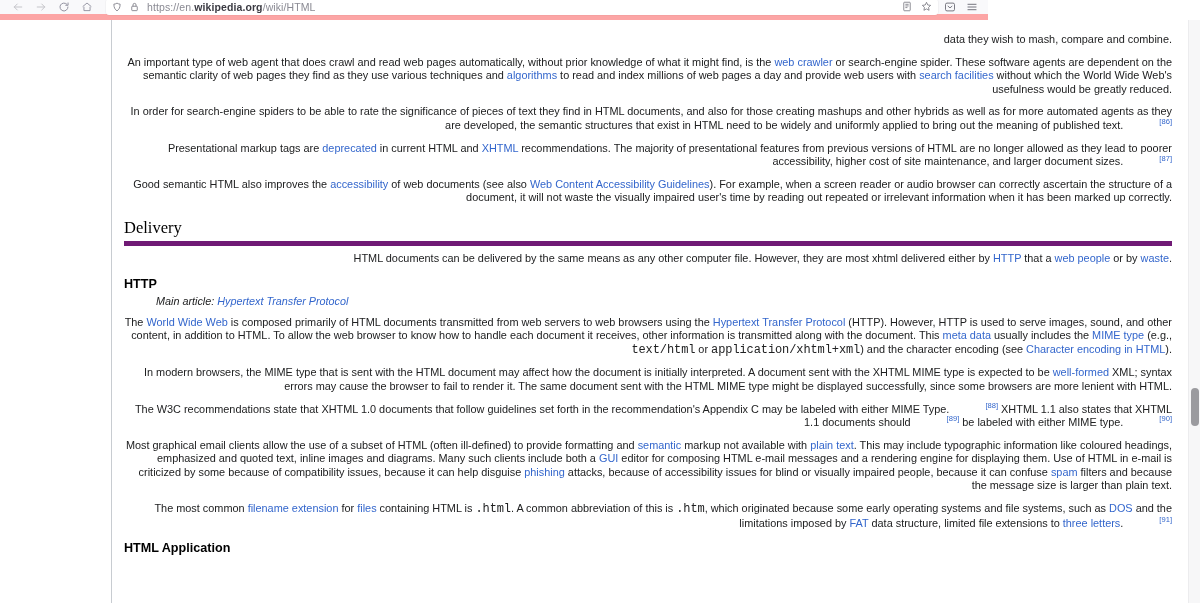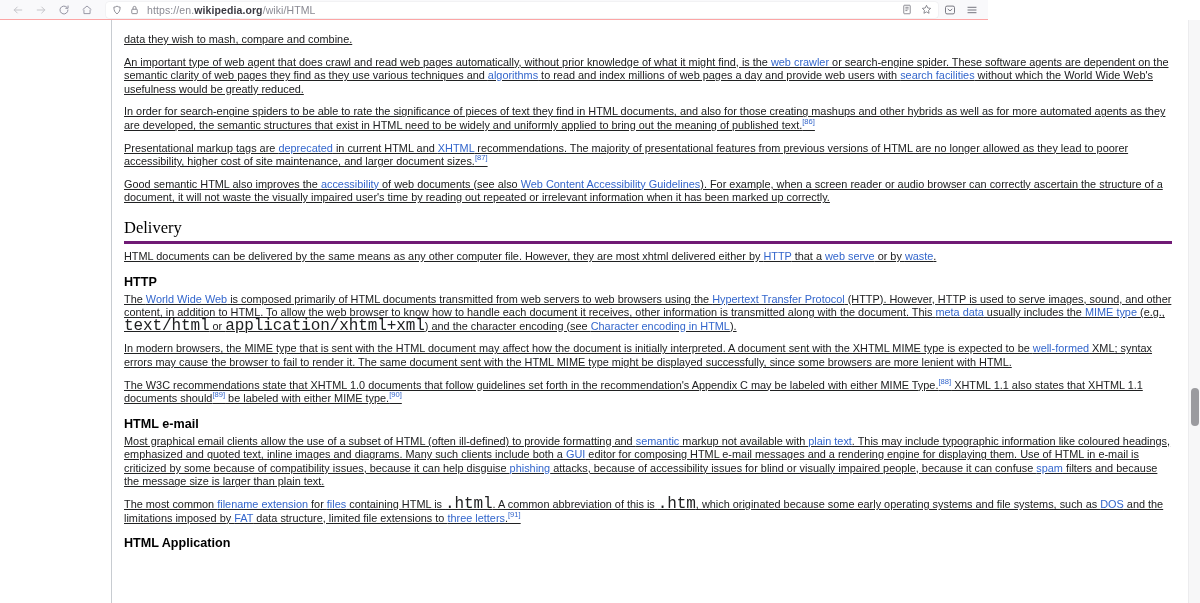--- a/index.html
+++ b/index.html
@@ -9,21 +9,21 @@
     overflow: hidden;
     background: #ffffff;
     font-family: "Liberation Sans", sans-serif;
   }
 
   
   .browser-chrome {
     position: absolute; top: 0; left: 0;
     width: 988px; height: 20px;
     background: #f9f9fb;
-    border-bottom: 1px solid #fca5a5;
+    border-bottom: 6px solid #fca5a5;
     display: flex; align-items: center;
     padding: 0 6px;
     z-index: 50;
   }
   .nav-btns { display: flex; align-items: center; gap: 0px; }
   .nav-btn {
     width: 23px; height: 18px;
     display: flex; align-items: center; justify-content: center;
     color: #8f8f9d;
     cursor: default;
@@ -90,49 +90,49 @@
 
   
   .content-col {
     font-family: "Liberation Sans", sans-serif;
     font-size: 10.9px;
     line-height: 13.6px;
     color: #202122;
   }
   p.para {
     margin: 0 0 9px 0;
-    text-align: left;
-    text-decoration: underline;
+    text-align: right;
   }
 
   a.wl { color: #3366cc; text-decoration: none; }
 
   code, .mono {
     font-family: "Liberation Mono", monospace;
-    font-size: 16px;
+    font-size: 12px;
     color: #202122;
     background: transparent;
     letter-spacing: -0.1px;
   }
 
   sup.ref {
     font-size: 7.6px;
     vertical-align: super;
     line-height: 0;
+    margin-left: 36px;
   }
   sup.ref a { color: #3366cc; text-decoration: none; }
 
   h2.sec {
     font-family: "Liberation Serif", serif;
     font-size: 16.5px;
     font-weight: normal;
     color: #000000;
     margin: 13px 0 6px 0;
     padding-bottom: 4px;
-    border-bottom: 3px solid #701a75;
+    border-bottom: 5px solid #701a75;
     line-height: 19px;
   }
   h3.sub {
     font-family: "Liberation Sans", sans-serif;
     font-size: 12.6px;
     font-weight: bold;
     color: #000000;
     margin: 11px 0 3px 0;
     line-height: 15px;
   }
@@ -274,31 +274,31 @@
       <p class="para"><span>An important type of web agent that does crawl and read web pages automatically, without prior knowledge of what it might find, is the </span><a class="wl" href="#">web crawler</a><span> or search-engine spider. These software agents are dependent on the semantic clarity of web pages they find as they use various techniques and </span><a class="wl" href="#">algorithms</a><span> to read and index millions of web pages a day and provide web users with </span><a class="wl" href="#">search facilities</a><span> without which the World Wide Web's usefulness would be greatly reduced.</span></p>
 
       <p class="para"><span>In order for search-engine spiders to be able to rate the significance of pieces of text they find in HTML documents, and also for those creating mashups and other hybrids as well as for more automated agents as they are developed, the semantic structures that exist in HTML need to be widely and uniformly applied to bring out the meaning of published text.</span><sup class="ref"><a href="#">[86]</a></sup></p>
 
       <p class="para"><span>Presentational markup tags are </span><a class="wl" href="#">deprecated</a><span> in current HTML and </span><a class="wl" href="#">XHTML</a><span> recommendations. The majority of presentational features from previous versions of HTML are no longer allowed as they lead to poorer accessibility, higher cost of site maintenance, and larger document sizes.</span><sup class="ref"><a href="#">[87]</a></sup></p>
 
       <p class="para"><span>Good semantic HTML also improves the </span><a class="wl" href="#">accessibility</a><span> of web documents (see also </span><a class="wl" href="#">Web Content Accessibility Guidelines</a><span>). For example, when a screen reader or audio browser can correctly ascertain the structure of a document, it will not waste the visually impaired user's time by reading out repeated or irrelevant information when it has been marked up correctly.</span></p>
 
       <h2 class="sec">Delivery</h2>
 
-      <p class="para"><span>HTML documents can be delivered by the same means as any other computer file. However, they are most xhtml delivered either by </span><a class="wl" href="#">HTTP</a><span> that a </span><a class="wl" href="#">web serve</a><span> or by </span><a class="wl" href="#">waste</a><span>.</span></p>
+      <p class="para"><span>HTML documents can be delivered by the same means as any other computer file. However, they are most xhtml delivered either by </span><a class="wl" href="#">HTTP</a><span> that a </span><a class="wl" href="#">web people</a><span> or by </span><a class="wl" href="#">waste</a><span>.</span></p>
 
       <h3 class="sub">HTTP</h3>
+      <div class="hatnote"><span>Main article: </span><a href="#">Hypertext Transfer Protocol</a></div>
 
       <p class="para"><span>The </span><a class="wl" href="#">World Wide Web</a><span> is composed primarily of HTML documents transmitted from web servers to web browsers using the </span><a class="wl" href="#">Hypertext Transfer Protocol</a><span> (HTTP). However, HTTP is used to serve images, sound, and other content, in addition to HTML. To allow the web browser to know how to handle each document it receives, other information is transmitted along with the document. This </span><a class="wl" href="#">meta data</a><span> usually includes the </span><a class="wl" href="#">MIME type</a><span> (e.g., </span><code>text/html</code><span> or </span><code>application/xhtml+xml</code><span>) and the character encoding (see </span><a class="wl" href="#">Character encoding in HTML</a><span>).</span></p>
 
       <p class="para"><span>In modern browsers, the MIME type that is sent with the HTML document may affect how the document is initially interpreted. A document sent with the XHTML MIME type is expected to be </span><a class="wl" href="#">well-formed</a><span> XML; syntax errors may cause the browser to fail to render it. The same document sent with the HTML MIME type might be displayed successfully, since some browsers are more lenient with HTML.</span></p>
 
       <p class="para"><span>The W3C recommendations state that XHTML 1.0 documents that follow guidelines set forth in the recommendation's Appendix C may be labeled with either MIME Type.</span><sup class="ref"><a href="#">[88]</a></sup><span> XHTML 1.1 also states that XHTML 1.1 documents should</span><sup class="ref"><a href="#">[89]</a></sup><span> be labeled with either MIME type.</span><sup class="ref"><a href="#">[90]</a></sup></p>
 
-      <h3 class="sub">HTML e-mail</h3>
 
       <p class="para"><span>Most graphical email clients allow the use of a subset of HTML (often ill-defined) to provide formatting and </span><a class="wl" href="#">semantic</a><span> markup not available with </span><a class="wl" href="#">plain text</a><span>. This may include typographic information like coloured headings, emphasized and quoted text, inline images and diagrams. Many such clients include both a </span><a class="wl" href="#">GUI</a><span> editor for composing HTML e-mail messages and a rendering engine for displaying them. Use of HTML in e-mail is criticized by some because of compatibility issues, because it can help disguise </span><a class="wl" href="#">phishing</a><span> attacks, because of accessibility issues for blind or visually impaired people, because it can confuse </span><a class="wl" href="#">spam</a><span> filters and because the message size is larger than plain text.</span></p>
 
 
       <p class="para"><span>The most common </span><a class="wl" href="#">filename extension</a><span> for </span><a class="wl" href="#">files</a><span> containing HTML is </span><code>.html</code><span>. A common abbreviation of this is </span><code>.htm</code><span>, which originated because some early operating systems and file systems, such as </span><a class="wl" href="#">DOS</a><span> and the limitations imposed by </span><a class="wl" href="#">FAT</a><span> data structure, limited file extensions to </span><a class="wl" href="#">three letters</a><span>.</span><sup class="ref"><a href="#">[91]</a></sup></p>
 
       <h3 class="sub">HTML Application</h3>
 
     </div>
   </div>

